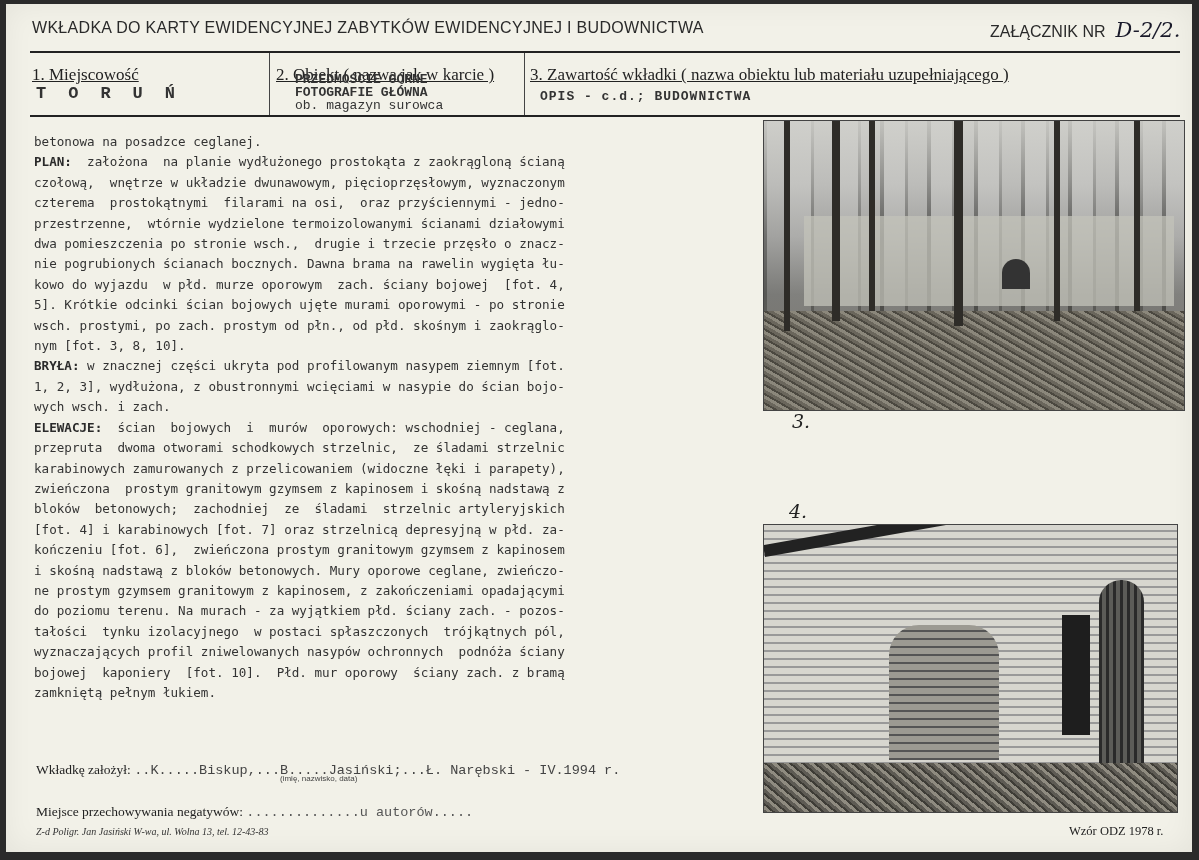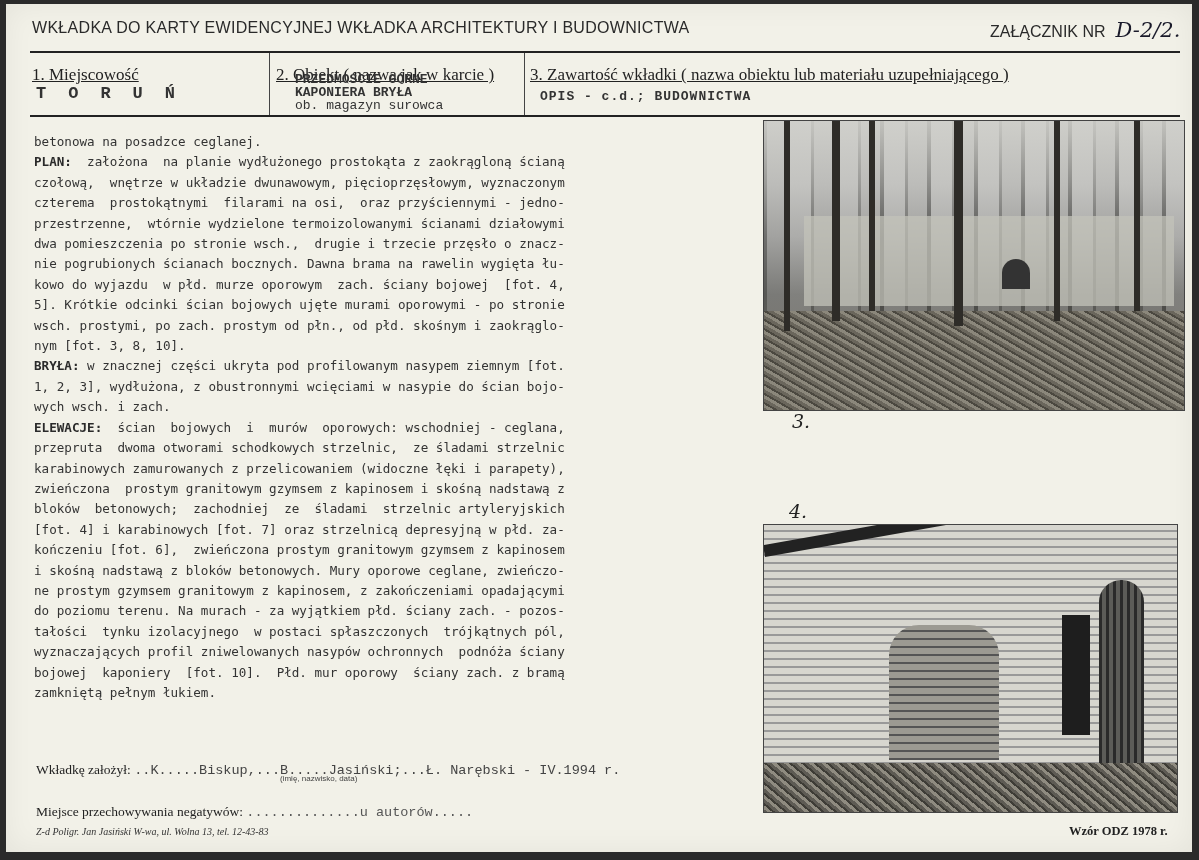--- a/index.html
+++ b/index.html
@@ -89,45 +89,45 @@
     position:absolute; left:30px; top:800px;
     font-family:"Liberation Serif", serif; font-size:13.5px; color:#222;
   }
   .negatives .val { font-family:"Liberation Mono", monospace; color:#555;text-align:right; }
   .printer {
     position:absolute; left:30px; top:822px;
     font-family:"Liberation Serif", serif; font-style:italic; font-size:10px; color:#333;
   }
   .pattern {
     position:absolute; left:1063px; top:820px;
-    font-family:"Liberation Serif", serif; font-weight:bold; font-size:12.5px; color:#222;
+    font-family:"Liberation Serif", serif; font-weight:normal; font-size:12.5px; color:#222;
   }
 </style>
 </head>
 <body>
 
 <div class="sheet">
 
-  <div class="title">WKŁADKA DO KARTY EWIDENCYJNEJ WKŁADKA ARCHITEKTURY I BUDOWNICTWA</div>
+  <div class="title">WKŁADKA DO KARTY EWIDENCYJNEJ ZABYTKÓW EWIDENCYJNEJ I BUDOWNICTWA</div>
   <div class="annex">
     <span>ZAŁĄCZNIK NR</span><span class="hand">D-2/2.</span>
   </div>
 
   <div class="rule top"></div>
   <div class="vline" style="left:263px"></div>
   <div class="vline" style="left:518px"></div>
   <div class="rule bot"></div>
 
   <div class="field-label" style="left:26px">1. Miejscowość</div>
   <div class="field-value town">TORUŃ</div>
 
   <div class="field-label" style="left:270px">2. Obiekt ( nazwa jak w karcie )</div>
   <div class="field-value obj">
     <div>PRZEDMOŚCIE GÓRNE</div>
-    <div>KAPONIERA BRYŁA</div>
+    <div>FOTOGRAFIE GŁÓWNA</div>
     <div style="font-weight:normal">ob. magazyn surowca</div>
   </div>
 
   <div class="field-label" style="left:524px">3. Zawartość wkładki ( nazwa obiektu lub materiału uzupełniającego )</div>
   <div class="field-value content">OPIS - c.d.;  BUDOWNICTWA</div>
 
   <div class="text-block" id="text-block"><div><span>betonowa na posadzce ceglanej.</span></div><div><b>PLAN:</b><span>  założona  na planie wydłużonego prostokąta z zaokrągloną ścianą</span></div><div><span>czołową,  wnętrze w układzie dwunawowym, pięcioprzęsłowym, wyznaczonym</span></div><div><span>czterema  prostokątnymi  filarami na osi,  oraz przyściennymi - jedno-</span></div><div><span>przestrzenne,  wtórnie wydzielone termoizolowanymi ścianami działowymi</span></div><div><span>dwa pomieszczenia po stronie wsch.,  drugie i trzecie przęsło o znacz-</span></div><div><span>nie pogrubionych ścianach bocznych. Dawna brama na rawelin wygięta łu-</span></div><div><span>kowo do wyjazdu  w płd. murze oporowym  zach. ściany bojowej  [fot. 4,</span></div><div><span>5]. Krótkie odcinki ścian bojowych ujęte murami oporowymi - po stronie</span></div><div><span>wsch. prostymi, po zach. prostym od płn., od płd. skośnym i zaokrąglo-</span></div><div><span>nym [fot. 3, 8, 10].</span></div><div><b>BRYŁA:</b><span> w znacznej części ukryta pod profilowanym nasypem ziemnym [fot.</span></div><div><span>1, 2, 3], wydłużona, z obustronnymi wcięciami w nasypie do ścian bojo-</span></div><div><span>wych wsch. i zach.</span></div><div><b>ELEWACJE:</b><span>  ścian  bojowych  i  murów  oporowych: wschodniej - ceglana,</span></div><div><span>przepruta  dwoma otworami schodkowych strzelnic,  ze śladami strzelnic</span></div><div><span>karabinowych zamurowanych z przelicowaniem (widoczne łęki i parapety),</span></div><div><span>zwieńczona  prostym granitowym gzymsem z kapinosem i skośną nadstawą z</span></div><div><span>bloków  betonowych;  zachodniej  ze  śladami  strzelnic artyleryjskich</span></div><div><span>[fot. 4] i karabinowych [fot. 7] oraz strzelnicą depresyjną w płd. za-</span></div><div><span>kończeniu [fot. 6],  zwieńczona prostym granitowym gzymsem z kapinosem</span></div><div><span>i skośną nadstawą z bloków betonowych. Mury oporowe ceglane, zwieńczo-</span></div><div><span>ne prostym gzymsem granitowym z kapinosem, z zakończeniami opadającymi</span></div><div><span>do poziomu terenu. Na murach - za wyjątkiem płd. ściany zach. - pozos-</span></div><div><span>tałości  tynku izolacyjnego  w postaci spłaszczonych  trójkątnych pól,</span></div><div><span>wyznaczających profil zniwelowanych nasypów ochronnych  podnóża ściany</span></div><div><span>bojowej  kaponiery  [fot. 10].  Płd. mur oporowy  ściany zach. z bramą</span></div><div><span>zamkniętą pełnym łukiem.</span></div></div>
 
   <div class="photo photo3">
     <div class="wall"></div>

